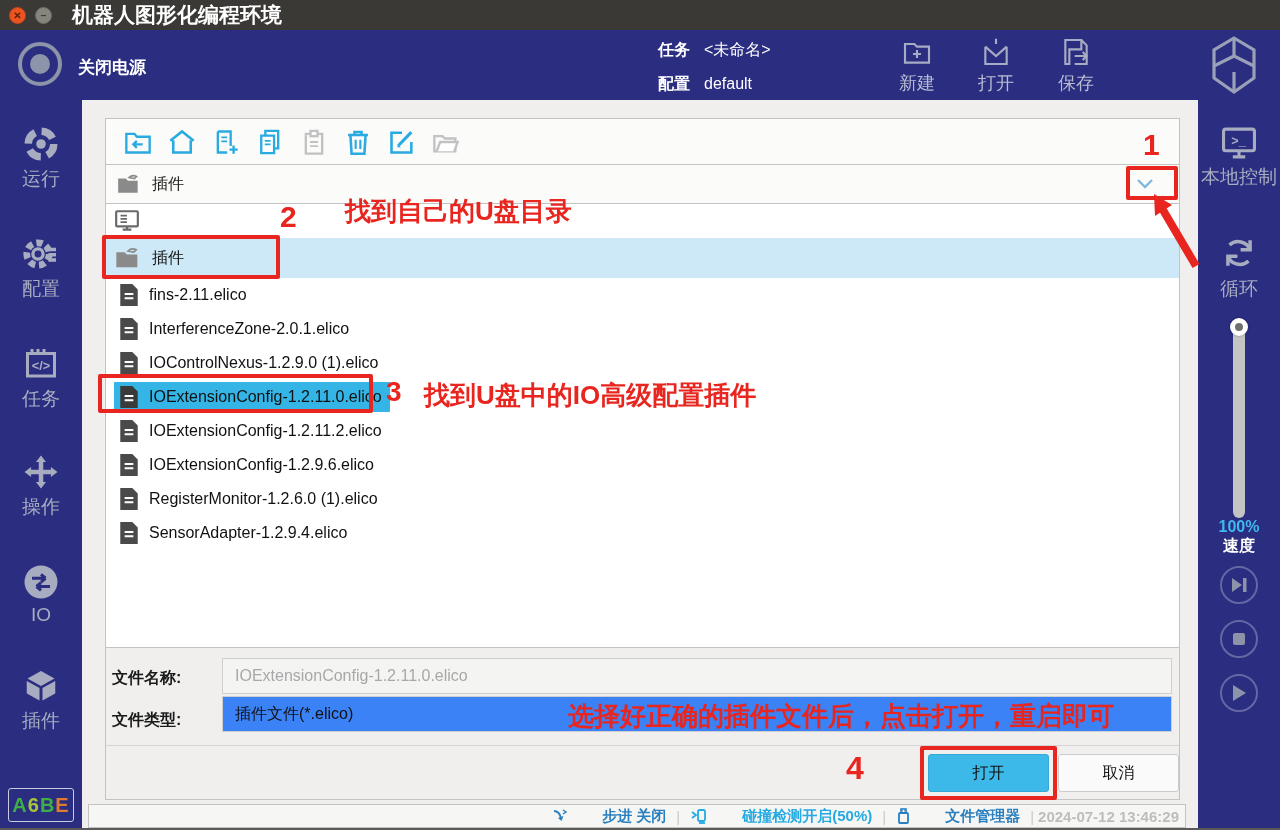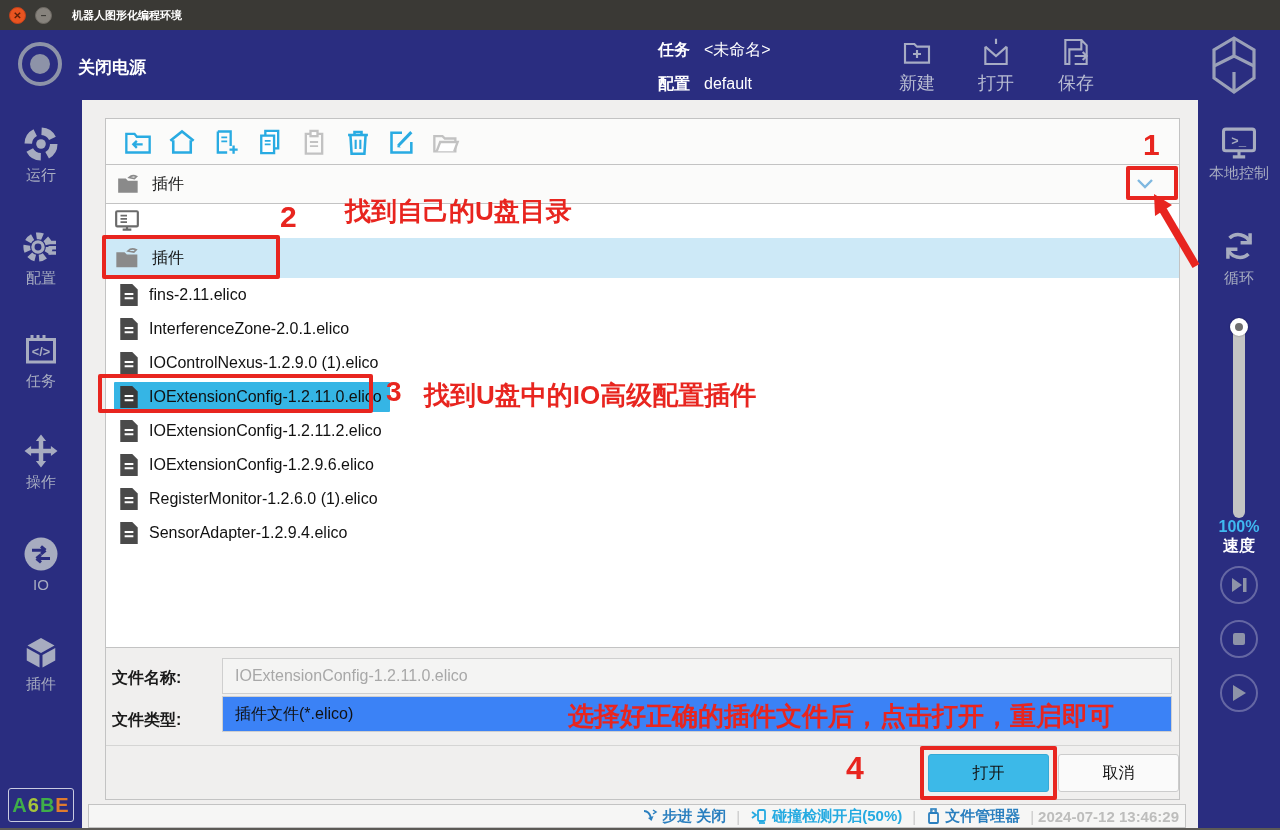--- a/index.html
+++ b/index.html
@@ -9,41 +9,41 @@
     font-family:"Liberation Sans", sans-serif; background:#f0efee;
   }
   
   .titlebar { position:absolute; left:0; top:0; width:1280px; height:30px;
     background:#3a3935; display:flex; align-items:center; }
   .winbtn { width:17px; height:17px; border-radius:50%; margin-left:9px;
     display:flex; align-items:center; justify-content:center;
     font-size:10px; color:#5d2008; font-weight:bold; }
   .winbtn.close { background:#e95420; border:1px solid #c4411a; }
   .winbtn.min   { background:#87837d; border:1px solid #6e6a64; color:#3a3935; }
-  .wintitle { color:#ffffff; font-weight:bold; font-size:11px; margin-left:20px; }
+  .wintitle { color:#ffffff; font-weight:bold; font-size:21px; margin-left:20px; }
   
   .header { position:absolute; left:0; top:30px; width:1280px; height:70px; background:#2a2d80; }
   .power { position:absolute; left:18px; top:12px; width:44px; height:44px;
     border:4px solid #8d93a8; border-radius:50%; display:flex; align-items:center; justify-content:center; }
   .power-core { width:20px; height:20px; border-radius:50%; background:#8d93a8; }
   .power-label { position:absolute; left:78px; top:26px; color:#ffffff; font-weight:bold; font-size:17px; }
   .hdr-kv { position:absolute; color:#fff; font-size:16px; }
   .hdr-kv b { font-weight:bold; margin-right:14px; }
   .kv-task { left:658px; top:10px; }
   .kv-cfg  { left:658px; top:44px; }
   .hdr-action { position:absolute; top:6px; width:64px; text-align:center; cursor:pointer; }
   .hdr-action svg { display:block; margin:0 auto; }
   .hdr-action .lbl { color:#b9bdd2; font-size:18px; margin-top:3px; }
   .act-new  { left:885px; } .act-open { left:964px; } .act-save { left:1044px; }
   .logo { position:absolute; right:18px; top:4px; }
   
   .sidebar { position:absolute; top:100px; bottom:0; width:82px; background:#2a2d80; }
   .sidebar.left { left:0; } .sidebar.right { right:0; width:82px; }
   .side-item { width:82px; text-align:center; color:#a7acc0; cursor:pointer; }
-  .side-item .lbl { font-size:15px; margin-top:4px; color:#a7acc0; }
+  .side-item .lbl { font-size:19px; margin-top:4px; color:#a7acc0; }
   .side-item svg { display:block; margin:0 auto; }
   .lsi-0{margin-top:26px;} .lsi-1{margin-top:44px;} .lsi-2{margin-top:44px;}
   .lsi-3{margin-top:42px;} .lsi-4{margin-top:44px;} .lsi-5{margin-top:42px;}
   .badge { position:absolute; left:8px; bottom:8px; width:66px; height:34px;
     border:1px solid #c9cbe0; border-radius:3px; display:flex; align-items:center;
     justify-content:center; font-size:20px; font-weight:bold; letter-spacing:1px; background:#2a2d80; }
   .badge .c0{color:#3fae49;} .badge .c1{color:#a6c53a;} .badge .c2{color:#3fae49;} .badge .c3{color:#e07b2e;}
   .rsi-0{margin-top:26px;} .rsi-1{margin-top:44px;}
   .slider { position:absolute; left:50%; transform:translateX(-50%); top:222px; width:12px; height:196px;
     background:#c4c4c4; border-radius:6px; }
@@ -86,21 +86,21 @@
   .fb-type { top:696px; background:#3b82f6; color:#111; }
   .btnrow-divider { position:absolute; left:106px; top:745px; width:1073px; height:1px; background:#d5d5d4; }
   .dlgbtn { position:absolute; height:38px; border:1px solid #cccccc; border-radius:3px;
     font-size:16px; color:#111; display:flex; align-items:center; justify-content:center; cursor:pointer; }
   .btn-open { left:928px; top:754px; width:121px; background:#3cb9e8; border-color:#35a9d6; }
   .btn-cancel { left:1058px; top:754px; width:121px; background:#fafafa; }
   
   .statusbar { position:absolute; left:88px; top:804px; width:1098px; height:24px;
     background:#f6f6f5; border:1px solid #c3c3c3; display:flex; align-items:center;
     justify-content:flex-end; padding-right:6px; font-size:15px; font-weight:bold; }
-  .sb-item { display:flex; align-items:center; margin-left:10px; }
+  .sb-item { display:flex; align-items:center; margin-left:10px;gap:30px; }
   .sb-sep { color:#c9c9c9; margin-left:10px; font-weight:normal; }
   .sb-step { color:#2a7fbf; } .sb-coll { color:#25aae1;justify-content:space-between; } .sb-fm { color:#2a7fbf; }
   .sb-time { color:#bdbdbc; font-weight:bold; margin-left:4px; }
   .sb-item svg { margin-right:4px; }
   .bottom-edge { position:absolute; left:0; bottom:0; width:1280px; height:2px; background:#5c5a56; }
   
   .ann { position:absolute; color:#e8251f; pointer-events:none; }
   .ann-num { font-size:30px; font-weight:bold; }
   .ann-text { font-size:26px; font-weight:bold; white-space:nowrap; }
   .ann-box { border:4px solid #e8251f; border-radius:2px; background:transparent; }

